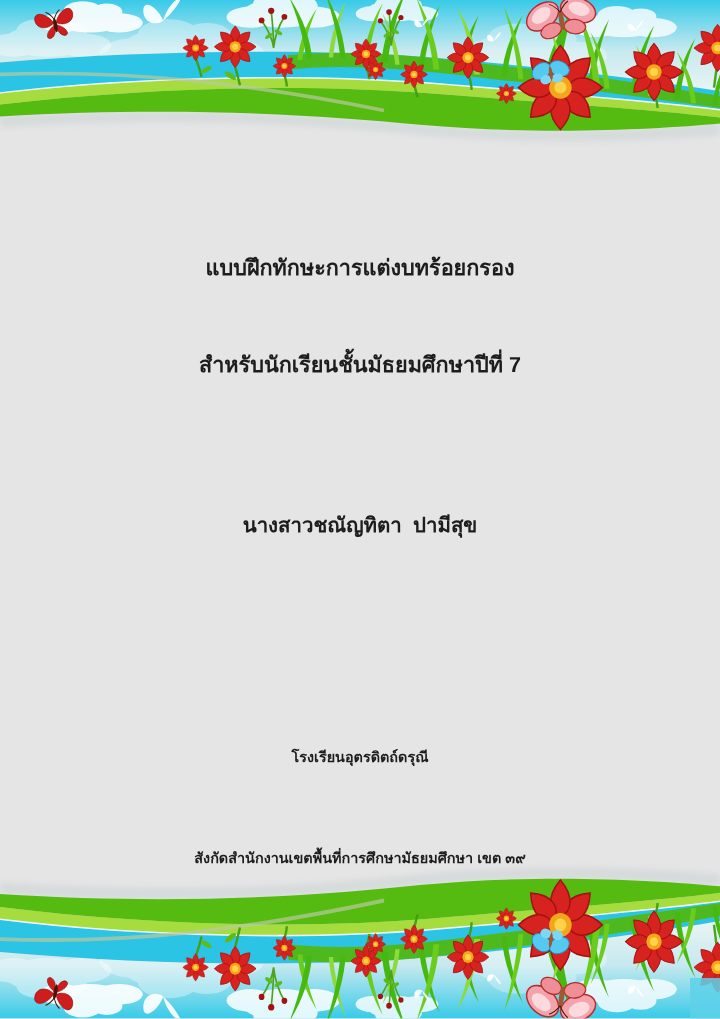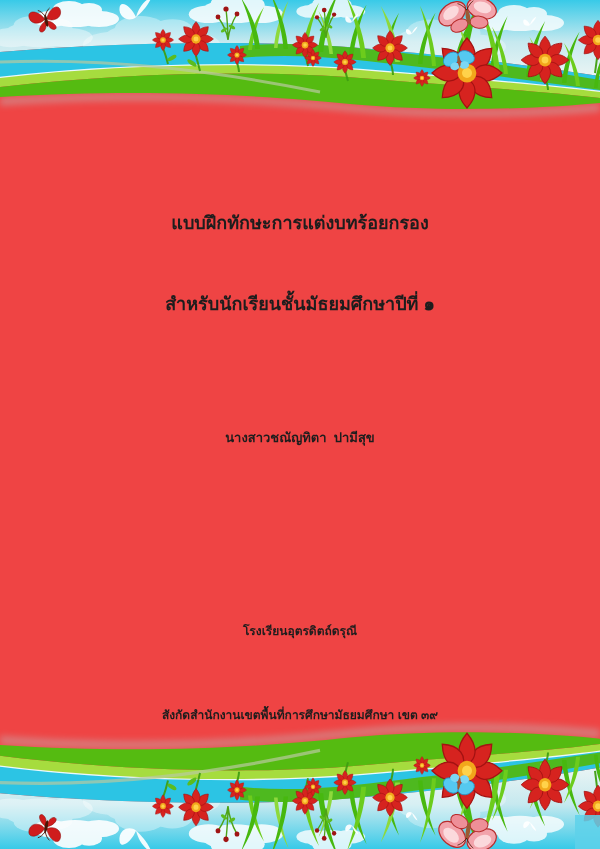--- a/index.html
+++ b/index.html
@@ -1,21 +1,21 @@
 <!DOCTYPE html>
 <html style="--sky-top: #38cae8; --sky-horizon: #eaf4f4; --ribbon-turquoise: #2cc4e4; --ribbon-light-green: #a6dc3e; --ribbon-green: #55bb11; --grass-green: #50b814; --flower-red: #d6231f; --flower-center: #f2a71b; --butterfly-pink: #f2a3ab; --butterfly-blue: #55c9f0; --corner-accent: #5ed1ea; --text: #1d1d1d;"><head>
 <meta charset="utf-8">
 <style>
   html,body{margin:0;padding:0;background:#ffffff;}
   .page{
     position:relative;
     width:600px;
     height:849px;
     margin:0 auto;
-    background:#ef4444;
+    background:#e5e5e5;
     overflow:hidden;
     font-family:"Liberation Sans",sans-serif;
   }
   
   .header-svg{position:absolute;top:0;left:0;width:600px;height:140px;display:block;}
   .footer-svg{position:absolute;bottom:0;left:0;width:600px;height:150px;display:block;transform:scaleY(-1);}
   .corner-strip{position:absolute;right:0;bottom:0;width:25px;height:34px;background:var(--corner-accent,#5ed1ea);opacity:.85;}
   
   .sky-fill{fill:url(#skyGrad);}
   .ribbon-turquoise{fill:var(--ribbon-turquoise,#2cc4e4);}
@@ -40,21 +40,21 @@
   .pw{fill:var(--butterfly-pink,#f2a3ab);stroke:#b72b2b;stroke-width:1.2;}
   .pwin{fill:#fbd9dc;}
   .pw2{fill:#ee8f98;stroke:#b72b2b;stroke-width:1;}
   .pbody{fill:#9c5a33;}
   .blw{fill:var(--butterfly-blue,#55c9f0);stroke:#1f93c4;stroke-width:.8;}
   .blw2{fill:#7cd7f4;}
   .cloud-fill{fill:#ffffff;}
   
   .text-block{position:absolute;left:0;width:100%;text-align:center;color:var(--text,#1d1d1d);font-weight:700;white-space:pre;}
   .title-block{top:156px;font-size:18px;line-height:27px;}
-  .author-block{top:368px;font-size:13px;line-height:28px;}
+  .author-block{top:368px;font-size:17px;line-height:28px;}
   .school-block{top:561px;font-size:12px;line-height:28px;}
   .text-line{display:block;}
 </style>
 </head>
 <body>
 
 <div class="page">
 
   <svg class="header-svg" viewBox="0 0 600 140" preserveAspectRatio="none" aria-hidden="true">
     <defs>
@@ -193,21 +193,21 @@
       <use href="#bfly-white" transform="translate(352,21) scale(.45)"></use>
       <use href="#bfly-white" transform="translate(412,33) scale(.4)"></use>
       <use href="#bfly-white" transform="translate(530,24) scale(.45)"></use>
       <use href="#bfly-pink" transform="translate(468,17) rotate(-10)"></use>
       <use href="#bfly-blue" transform="translate(459,61) scale(.95) rotate(-8)"></use>
     </g>
   </svg>
 
   <div class="text-block title-block">
     <span class="text-line">แบบฝึกทักษะการแต่งบทร้อยกรอง</span>
-    <span class="text-line">สำหรับนักเรียนชั้นมัธยมศึกษาปีที่ ๑</span>
+    <span class="text-line">สำหรับนักเรียนชั้นมัธยมศึกษาปีที่ 7</span>
   </div>
 
   <div class="text-block author-block">
     <span class="text-line">นางสาวชณัญทิตา  ปามีสุข</span>
   </div>
 
   <div class="text-block school-block">
     <span class="text-line">โรงเรียนอุตรดิตถ์ดรุณี</span>
     <span class="text-line">สังกัดสำนักงานเขตพื้นที่การศึกษามัธยมศึกษา เขต ๓๙</span>
   </div>

